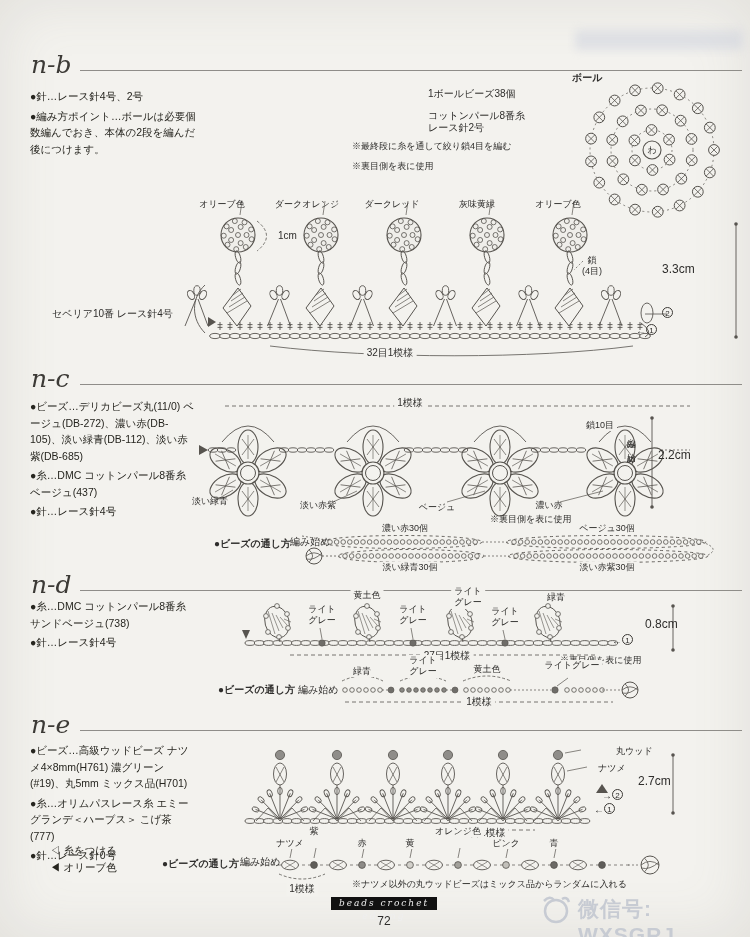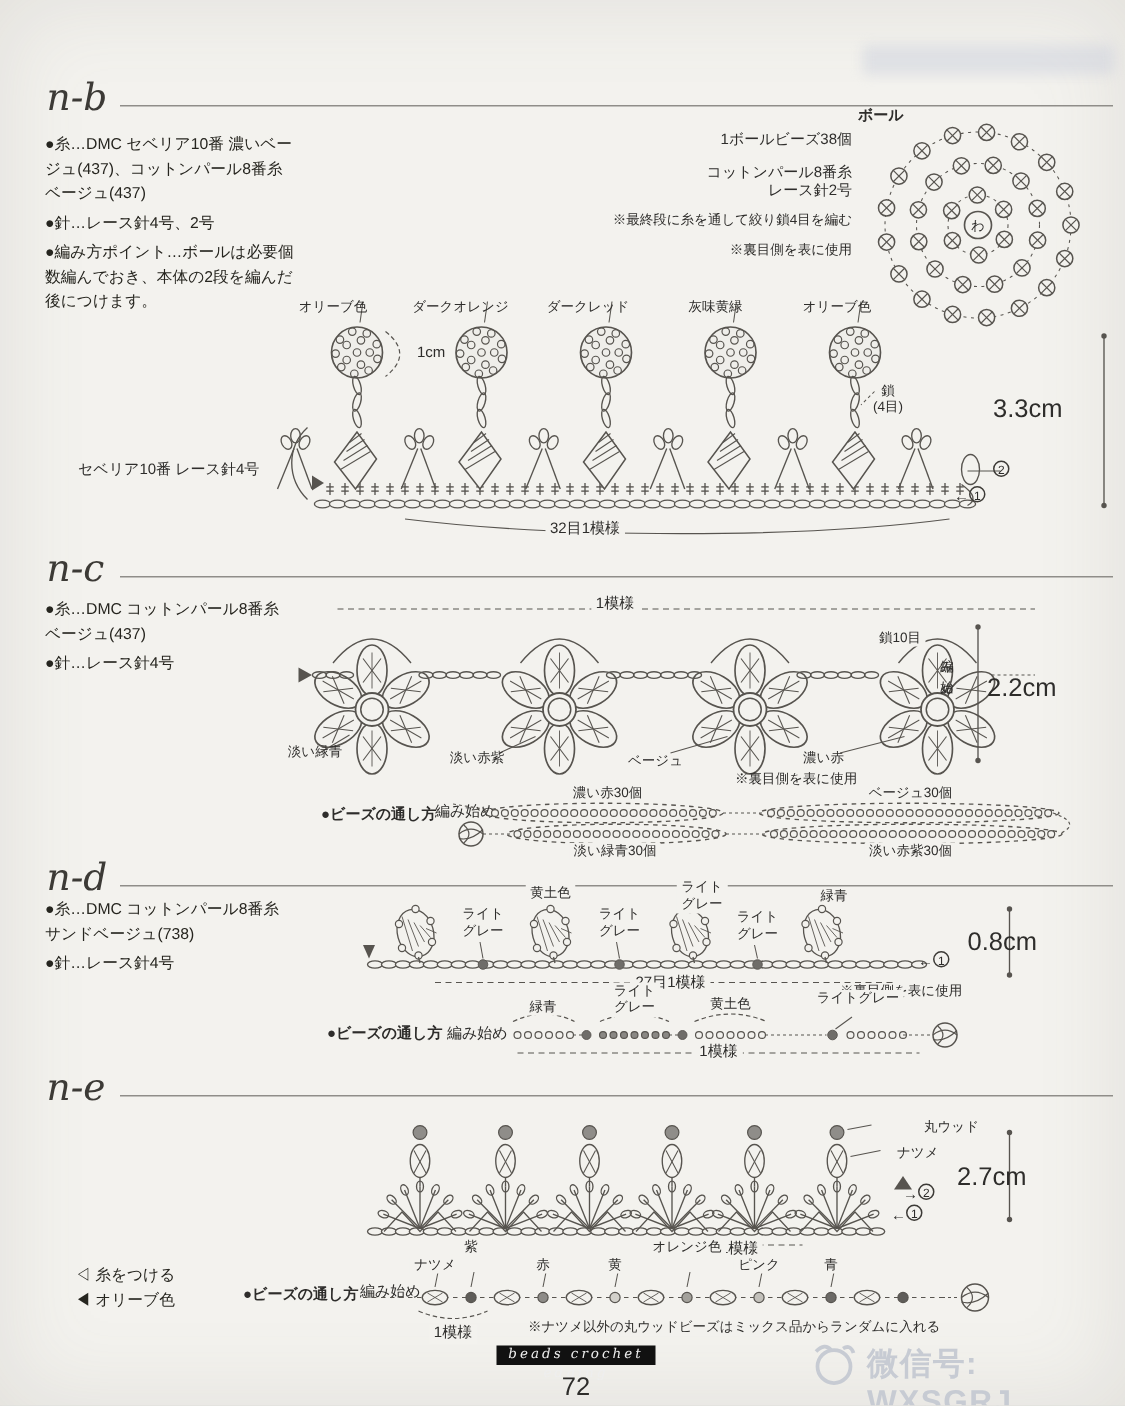--- a/index.html
+++ b/index.html
@@ -3,23 +3,23 @@
 <meta charset="utf-8">
 <style>
 *{margin:0;padding:0;box-sizing:border-box}
 body{background:#d8d7d4;font-family:"Liberation Sans",sans-serif}
 #page{position:relative;width:750px;height:937px;background:#f3f2ee;color:#2e2d2b;overflow:hidden;box-shadow:inset 0 0 60px rgba(120,115,105,.14);margin:0 auto}
 svg{position:absolute;overflow:visible}
 .lb{position:absolute;font-size:9px;line-height:1.25;color:#2e2d2b;white-space:nowrap}
 .c{transform:translateX(-50%)}
 .pre{white-space:pre-line;text-align:center}
 .bg{background:#f3f2ee;padding:0 3px}
-.s10{font-size:10px}.s11{font-size:17px}
+.s10{font-size:10px}.s11{font-size:12px}
 .b{font-weight:bold}
-.r{text-align:right;white-space:nowrap}
+.r{text-align:left;white-space:nowrap}
 .v{writing-mode:vertical-rl;letter-spacing:2px}
 .mat{position:absolute;width:166px;font-size:10.5px;line-height:1.58;color:#26251f}
 .mat p{margin:0 0 3px}
 .head{position:absolute;font-family:"DejaVu Serif",serif;font-style:italic;font-size:25px;color:#3c3a36}
 .rule{position:absolute;height:0;border-top:1.5px solid #8f8d89}
 .hbar{position:absolute;left:30px;top:27px;width:331px;height:27px;background:#121210;color:#f5f4f0;font-size:16px;font-weight:bold;letter-spacing:3px;line-height:27px;padding-left:13px}
 .circn{display:inline-block;width:11px;height:11px;border:1px solid #3c3a36;border-radius:50%;font-size:8px;line-height:11px;text-align:center;vertical-align:1px}
 .arr{font-size:10px}
 .tag{position:absolute;background:#111;color:#eee;font-family:"DejaVu Serif",serif;font-style:italic;font-size:9px;letter-spacing:2px;text-align:center;line-height:13px}
 .wm{position:absolute;color:#c7cbd3;font-size:21px;font-weight:bold;letter-spacing:1px}
@@ -29,21 +29,20 @@
 </head>
 <body>
 
 <div id="page">
 
   <div class="blur" style="left:575px;top:30px;width:168px;height:20px"></div>
 
   <div class="head" style="left:31px;top:50px">n-b</div>
   <div class="rule" style="left:80px;top:70px;width:662px"></div>
   <div class="mat" style="left:30px;top:88px">
-    <p>●糸…DMC セベリア10番 濃いベージュ(437)、コットンパール8番糸 ベージュ(437)</p>
     <p>●針…レース針4号、2号</p>
     <p>●編み方ポイント…ボールは必要個数編んでおき、本体の2段を編んだ後につけます。</p>
   </div>
 
   <div class="lb s10 b" style="left:572px;top:72px">ボール</div>
   <div class="lb s10 r" style="left:428px;top:88px;width:140px">1ボールビーズ38個</div>
   <div class="lb s10 r" style="left:428px;top:110px;width:140px">コットンパール8番糸</div>
   <div class="lb s10 r" style="left:428px;top:122px;width:140px">レース針2号</div>
   <div class="lb r" style="left:352px;top:141px;width:216px">※最終段に糸を通して絞り鎖4目を編む</div>
   <div class="lb r" style="left:352px;top:161px;width:216px">※裏目側を表に使用</div>
@@ -511,20 +510,21 @@
 (4目)</div>
   <div class="lb s10" style="left:52px;top:308px">セベリア10番 レース針4号</div>
   <div class="lb s10 c bg" style="left:390px;top:347px">32目1模様</div>
   <div class="lb" style="left:662px;top:307px"><span class="circn">2</span></div>
   <div class="lb" style="left:636px;top:324px"><span class="arr">←</span><span class="circn">1</span></div>
   <div class="lb s11" style="left:662px;top:262px">3.3cm</div>
 
   <div class="head" style="left:31px;top:364px">n-c</div>
   <div class="rule" style="left:80px;top:384px;width:662px"></div>
   <div class="mat" style="left:30px;top:398px">
+    <p>●ビーズ…デリカビーズ丸(11/0) ベージュ(DB-272)、濃い赤(DB-105)、淡い緑青(DB-112)、淡い赤紫(DB-685)</p>
     <p>●糸…DMC コットンパール8番糸 ベージュ(437)</p>
     <p>●針…レース針4号</p>
   </div>
   <svg id="svgnc" style="left:185px;top:398px" width="575" height="135">
       <path d="M37 44 Q63 12 89 44" fill="none" stroke="#57544f" stroke-width="0.9"></path>
       <g transform="rotate(0 63 49)">
         <ellipse cx="63" cy="49" rx="10" ry="17" fill="#f3f2ee" stroke="#57544f" stroke-width="1.1"></ellipse>
         <line x1="57" y1="41" x2="69" y2="57" stroke="#57544f" stroke-width="0.7"></line>
         <line x1="57" y1="57" x2="69" y2="41" stroke="#57544f" stroke-width="0.7"></line>
         <line x1="63" y1="37" x2="63" y2="61" stroke="#57544f" stroke-width="0.6"></line>
@@ -1019,20 +1019,25 @@
     </svg>
   <div class="lb c bg" style="left:362px;top:666px">緑青</div>
   <div class="lb pre c bg" style="left:423px;top:655px">ライト
 グレー</div>
   <div class="lb c bg" style="left:487px;top:664px">黄土色</div>
   <div class="lb c bg" style="left:572px;top:660px">ライトグレー</div>
   <div class="lb s10 c bg" style="left:479px;top:696px">1模様</div>
 
   <div class="head" style="left:31px;top:710px">n-e</div>
   <div class="rule" style="left:80px;top:730px;width:662px"></div>
+  <div class="mat" style="left:30px;top:742px">
+    <p>●ビーズ…高級ウッドビーズ ナツメ4×8mm(H761) 濃グリーン(#19)、丸5mm ミックス品(H701)</p>
+    <p>●糸…オリムパスレース糸 エミーグランデ＜ハーブス＞ こげ茶(777)</p>
+    <p>●針…レース針0号</p>
+  </div>
   <div class="legend" style="left:50px;top:842px">
     <div><span>◁</span> <span>糸をつける</span></div>
     <div><span>◀</span> <span>オリーブ色</span></div>
   </div>
   <svg id="svgne" style="left:235px;top:742px" width="515" height="105">
       <ellipse cx="15" cy="79" rx="5" ry="2.4" fill="#f3f2ee" stroke="#57544f" stroke-width="0.9"></ellipse>
       <ellipse cx="24.3" cy="79" rx="5" ry="2.4" fill="#f3f2ee" stroke="#57544f" stroke-width="0.9"></ellipse>
       <ellipse cx="33.6" cy="79" rx="5" ry="2.4" fill="#f3f2ee" stroke="#57544f" stroke-width="0.9"></ellipse>
       <ellipse cx="42.900000000000006" cy="79" rx="5" ry="2.4" fill="#f3f2ee" stroke="#57544f" stroke-width="0.9"></ellipse>
       <ellipse cx="52.2" cy="79" rx="5" ry="2.4" fill="#f3f2ee" stroke="#57544f" stroke-width="0.9"></ellipse>

